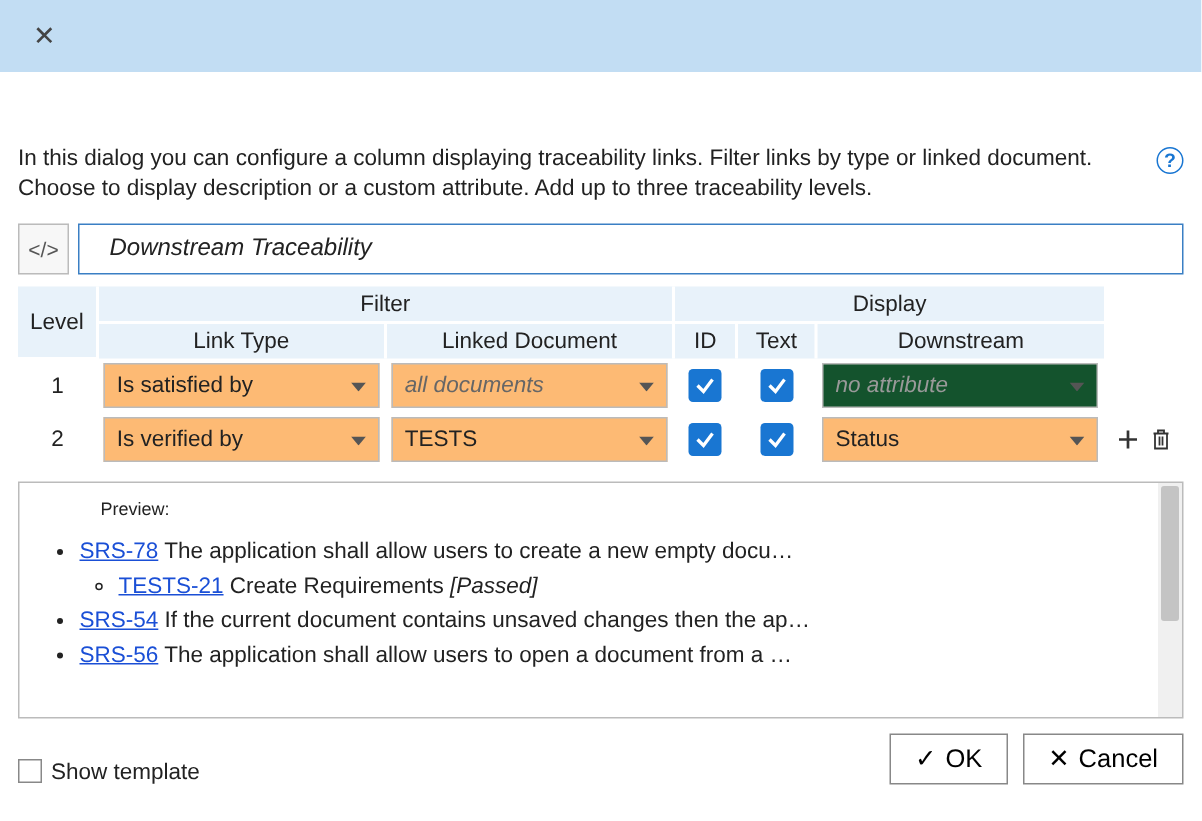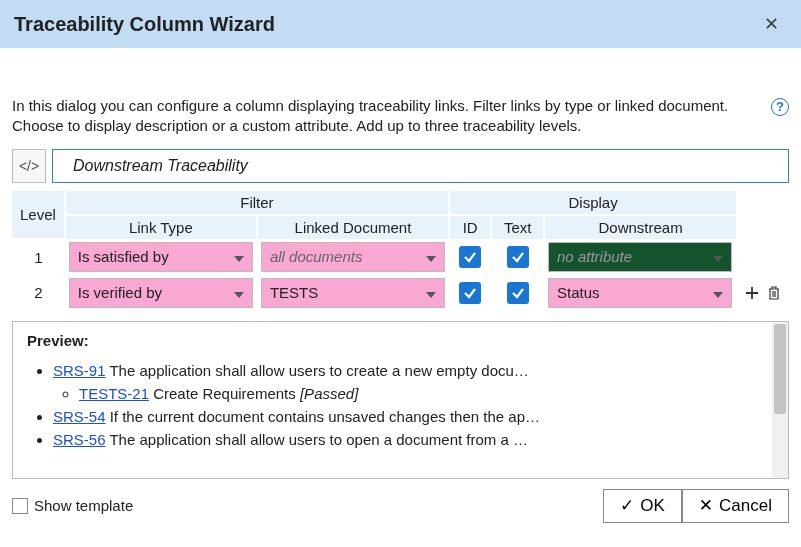--- a/index.html
+++ b/index.html
@@ -12,49 +12,48 @@
   .intro-text { flex: 1; }
   .help-icon { color: #1976d2; border: 1.5px solid #1976d2; border-radius: 50%; width: 18px; height: 18px; display: inline-flex; align-items: center; justify-content: center; font-size: 13px; font-weight: 600; cursor: pointer; flex-shrink: 0; margin-top: 2px; }
   .name-row { display: flex; gap: 6px; margin: 12px 0 8px 0; }
   .code-icon { border: 1px solid #bbb; background: #f7f7f7; width: 34px; height: 34px; display: inline-flex; align-items: center; justify-content: center; font-size: 14px; color: #555; cursor: pointer; }
   .name-input { flex: 1; border: 1.5px solid #3a7fc4; height: 34px; padding: 0 20px; font-size: 16px; font-style: italic; color: #222; outline: none; }
   table.grid { width: 100%; border-collapse: collapse; table-layout: fixed; }
   table.grid td, table.grid th { padding: 3px 4px; text-align: center; font-weight: 400; font-size: 15px; }
   .hdr { background: #e8f2fa; }
   .hdr-sep { border-right: 2px solid #fff; }
   .hdr-top { border-bottom: 2px solid #fff; }
-  .combo { width: 100%; height: 30px; border: 1px solid #bbb; background: #f9a8d4; display: flex; align-items: center; padding: 0 8px; cursor: pointer; position: relative; }
+  .combo { width: 100%; height: 30px; border: 1px solid #bbb; background: #fdba74; display: flex; align-items: center; padding: 0 8px; cursor: pointer; position: relative; }
   .combo-text { flex: 1; text-align: left; font-size: 15px; white-space: nowrap; overflow: hidden; }
   .combo-caret { margin-left: 4px; }
   .combo.italic .combo-text { font-style: italic; color: #666; }
   .combo.disabled { background: #14532d; }
   .combo.disabled .combo-text { color: #999; font-style: italic; }
   .chk { width: 22px; height: 22px; background: #1976d2; border: none; border-radius: 3px; display: inline-flex; align-items: center; justify-content: center; color: #fff; font-size: 14px; cursor: pointer; vertical-align: middle; }
   .row-actions { display: flex; gap: 2px; align-items: center; justify-content: center; }
   .act { width: 20px; height: 20px; display: inline-flex; align-items: center; justify-content: center; cursor: pointer; color: #333; }
   .preview-box { border: 1px solid #bbb; margin-top: 10px; height: 158px; position: relative; overflow: hidden; }
   .preview-inner { padding: 10px 14px; }
-  .preview-title { font-weight: 700; font-size: 15px; margin-bottom: 10px; }
+  .preview-title { font-weight: 400; font-size: 12px; margin-bottom: 10px; margin-left: 40px; }
   .preview-box ul { list-style: disc; padding-left: 26px; }
   .preview-box ul ul { list-style: circle; padding-left: 26px; }
   .preview-box li { font-size: 15px; line-height: 1.55; }
   .lk { color: #1a4fd6; text-decoration: underline; cursor: pointer; }
   .scrollbar { position: absolute; right: 0; top: 0; width: 16px; height: 100%; background: #f0f0f0; }
   .thumb { position: absolute; right: 2px; top: 2px; width: 12px; height: 90px; background: #c4c4c4; border-radius: 2px; }
-  .footer { display: flex; align-items: center; padding: 10px 12px; }
+  .footer { display: flex; align-items: flex-end; padding: 10px 12px; gap: 10px; }
   .show-tpl { display: flex; align-items: center; gap: 6px; flex: 1; font-size: 15px; cursor: pointer; }
   .box { width: 16px; height: 16px; border: 1px solid #888; background: #fff; display: inline-block; }
   .btn { border: 1px solid #888; background: #fff; height: 34px; padding: 0 16px; font-size: 17px; display: inline-flex; align-items: center; gap: 6px; cursor: pointer; }
   .caret-svg { width: 10px; height: 6px; }
 </style>
 </head>
 <body>
 
 <div class="titlebar">
-  <h1>Traceability Column Wizard</h1>
   <span class="close-x">✕</span>
 </div>
 
 <div class="content">
   <div class="intro">
     <div class="intro-text">In this dialog you can configure a column displaying traceability links. Filter links by type or linked document. Choose to display description or a custom attribute. Add up to three traceability levels.</div>
     <span class="help-icon">?</span>
   </div>
 
   <div class="name-row">
@@ -177,21 +176,21 @@
             </div>
           </td>
         </tr>
       </tbody>
   </table>
 
   <div class="preview-box">
     <div class="preview-inner">
       <div class="preview-title">Preview:</div>
       <ul id="preview-list">
-          <li><a class="lk">SRS-91</a> <span>The application shall allow users to create a new empty docu…</span><ul>
+          <li><a class="lk">SRS-78</a> <span>The application shall allow users to create a new empty docu…</span><ul>
               <li><a class="lk">TESTS-21</a> <span>Create Requirements</span> <i>[Passed]</i></li>
             </ul></li>
           <li><a class="lk">SRS-54</a> <span>If the current document contains unsaved changes then the ap…</span></li>
           <li><a class="lk">SRS-56</a> <span>The application shall allow users to open a document from a …</span></li>
         </ul>
     </div>
     <div class="scrollbar">
       <div class="thumb"></div>
     </div>
   </div>

